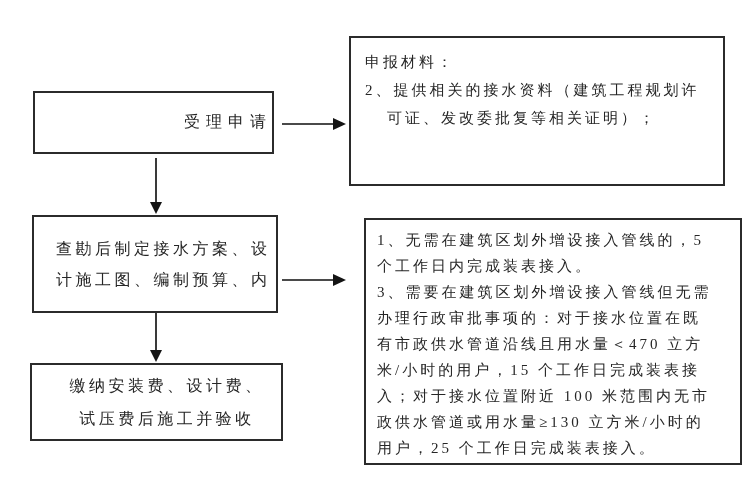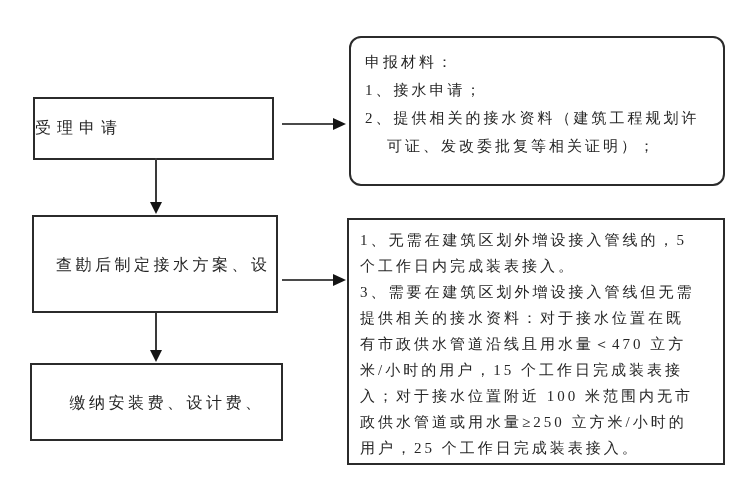--- a/index.html
+++ b/index.html
@@ -25,22 +25,22 @@
     background: #ffffff;
   }
 
   
   .step {
     display: flex;
     flex-direction: column;
     justify-content: center;
   }
   #b1 {
-    left: 33px; top: 97px; width: 241px; height: 63px;
-    text-align: left;
+    left: 33px; top: 91px; width: 241px; height: 63px;
+    text-align: right;
     font-size: 16px;
     letter-spacing: 6px;
   }
   #b2 {
     left: 32px; top: 215px; width: 246px; height: 98px;
     text-align: left;
     padding-left: 22px;
     padding-right: 6px;
     font-size: 16px;
     letter-spacing: 3.5px;
@@ -53,25 +53,24 @@
     letter-spacing: 3.5px;
   }
   #b3 .tline { line-height: 33px; margin-left: 21px; }
 
   
   #n1 {
     left: 349px; top: 36px; width: 376px; height: 150px;
     padding: 10px 8px 0 14px;
     font-size: 15px;
     letter-spacing: 3px;
-    border-radius: 12px;
   }
   #n1 .tline { line-height: 28px; }
   #n2 {
-    left: 347px; top: 218px; width: 378px; height: 247px;
+    left: 364px; top: 218px; width: 378px; height: 247px;
     padding: 7px 6px 0 11px;
     font-size: 15px;
     letter-spacing: 3px;
   }
   #n2 .tline { line-height: 26px; }
 
   .tline { white-space: nowrap; }
   .tline.indent { padding-left: 22px; }
 
   
@@ -126,42 +125,43 @@
 <body>
 
 <div id="canvas">
 
   <div class="box step" id="b1">
       <div class="tline">受理申请</div>
     </div>
 
   <div class="box step" id="b2">
       <div class="tline">查勘后制定接水方案、设</div>
+      <div class="tline">计施工图、编制预算、内</div>
     </div>
 
   <div class="box step" id="b3">
       <div class="tline">缴纳安装费、设计费、</div>
+      <div class="tline">试压费后施工并验收</div>
     </div>
 
   <div class="box note" id="n1">
       <div class="tline">申报材料：</div>
-      <div class="tline">1、接水申请；</div>
       <div class="tline">2、提供相关的接水资料（建筑工程规划许</div>
       <div class="tline indent">可证、发改委批复等相关证明）；</div>
     </div>
 
   <div class="box note" id="n2">
       <div class="tline">1、无需在建筑区划外增设接入管线的，5</div>
       <div class="tline">个工作日内完成装表接入。</div>
       <div class="tline">3、需要在建筑区划外增设接入管线但无需</div>
-      <div class="tline">提供相关的接水资料：对于接水位置在既</div>
+      <div class="tline">办理行政审批事项的：对于接水位置在既</div>
       <div class="tline">有市政供水管道沿线且用水量＜470 立方</div>
       <div class="tline">米/小时的用户，15 个工作日完成装表接</div>
       <div class="tline">入；对于接水位置附近 100 米范围内无市</div>
-      <div class="tline">政供水管道或用水量≥250 立方米/小时的</div>
+      <div class="tline">政供水管道或用水量≥130 立方米/小时的</div>
       <div class="tline">用户，25 个工作日完成装表接入。</div>
     </div>
 
   <div class="arrow arrow-down" id="a1">
     <div class="shaft"></div>
     <div class="head"></div>
   </div>
 
   <div class="arrow arrow-down" id="a2">
     <div class="shaft"></div>

